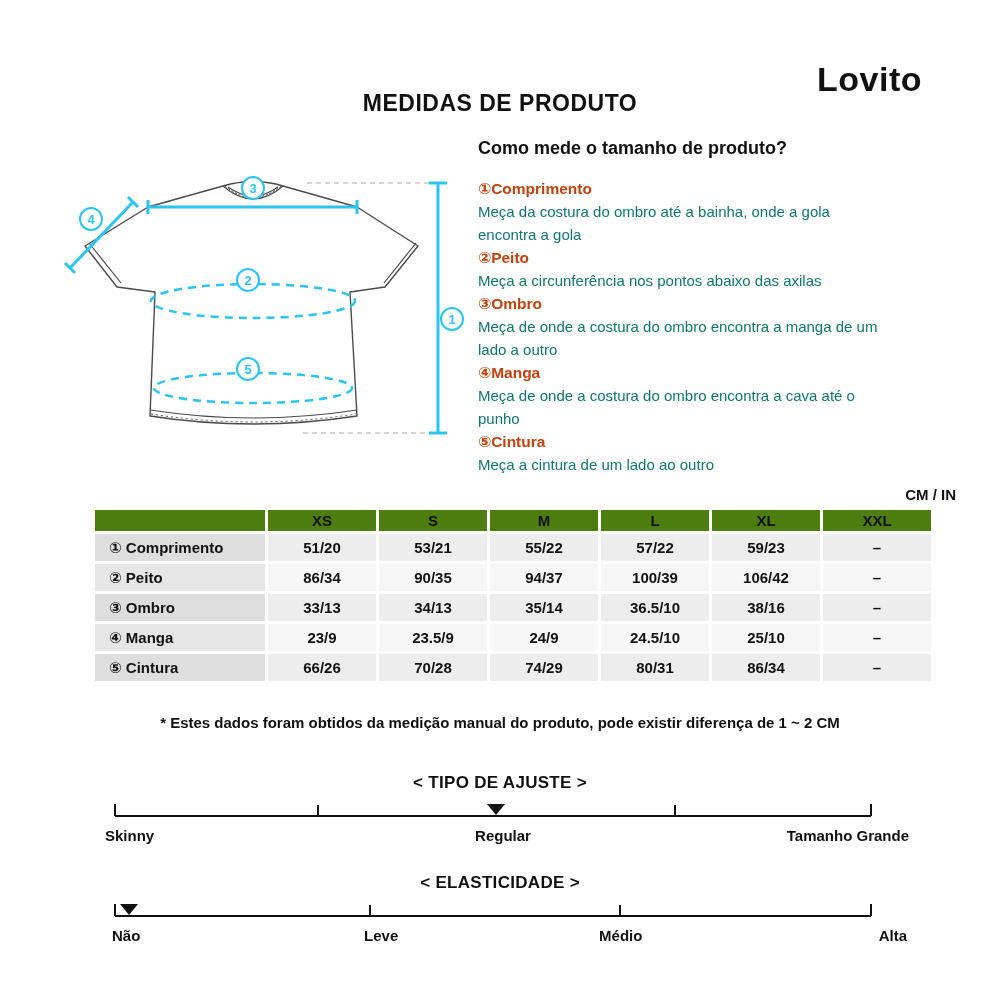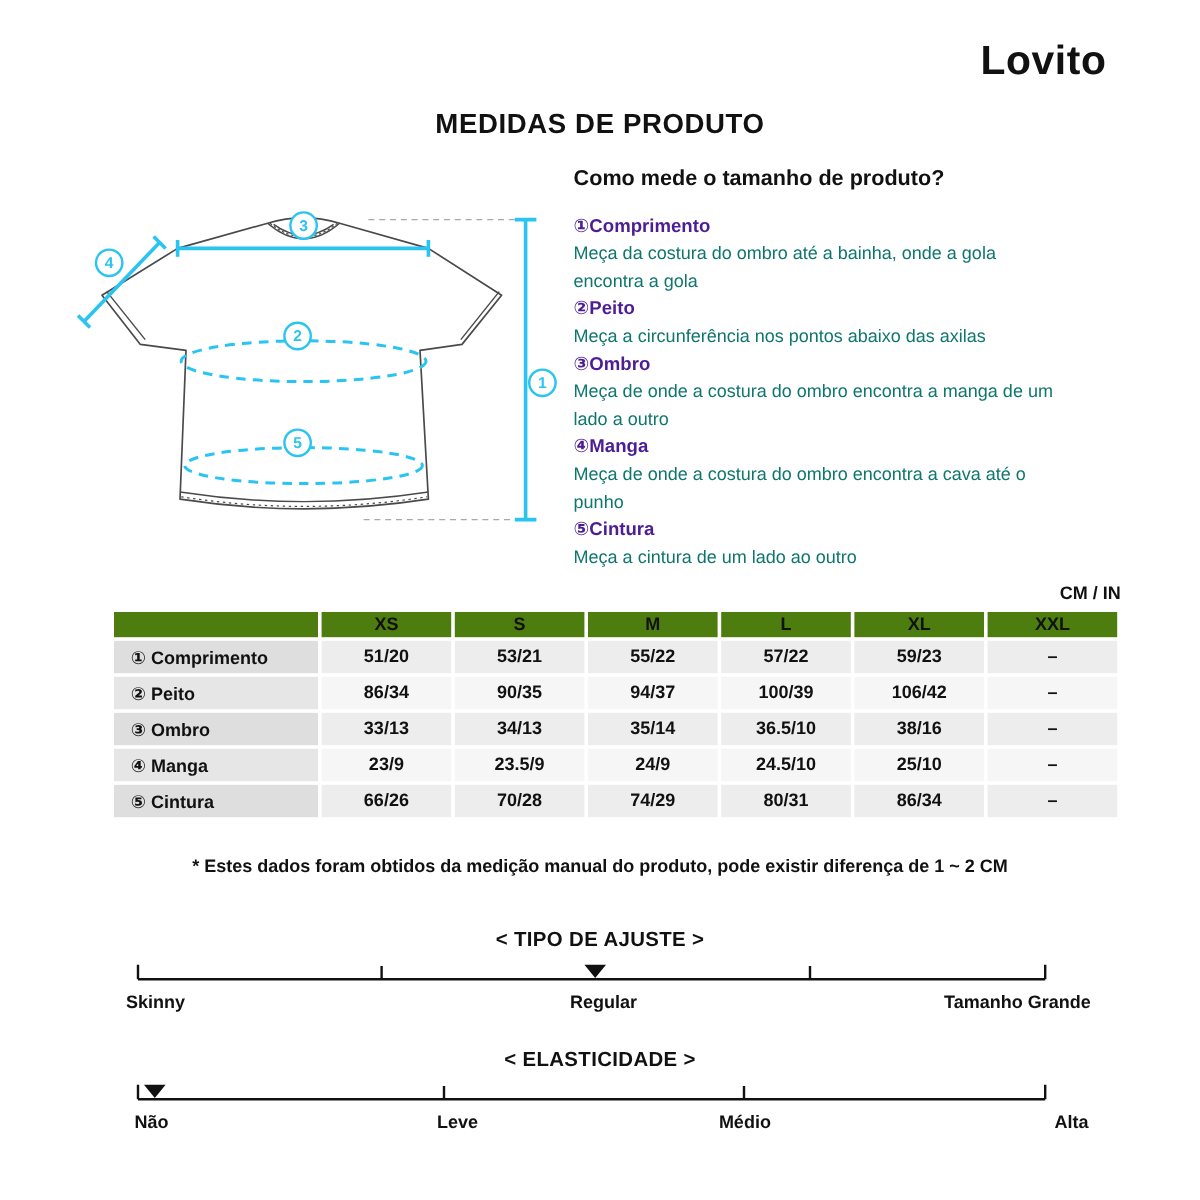--- a/index.html
+++ b/index.html
@@ -8,33 +8,33 @@
     font-family:"Liberation Sans","DejaVu Sans",sans-serif;
     color:#111; overflow:hidden;
   }
   
   .header { position:relative; height:112px; }
   .page-title {
     margin:0; padding-top:90px; text-align:center;
     font-size:23px; font-weight:800; letter-spacing:.5px;
   }
   .brand {
-    position:absolute; top:32px; right:78px;
+    position:absolute; top:60px; right:78px;
     font-size:34px; font-weight:bold; letter-spacing:.5px;
   }
   
   .top { display:flex; min-height:372px; }
   .diagram { position:relative; width:478px; flex:0 0 478px; }
   .diagram svg { position:absolute; left:55px; top:52px; }
   .guide { width:412px; padding-top:26px; }
   .guide h2 { margin:0 0 18px; font-size:18px; font-weight:800; }
-  .g-label { font-size:15.5px; font-weight:bold; line-height:23px; color:#4c1d95; }
+  .g-label { font-size:15.5px; font-weight:bold; line-height:23px; color:#c2410c; }
   .g-desc  { font-size:15px; color:#0f766e; line-height:23px; }
   
-  .unit { text-align:right; padding-right:66px; margin-top:2px;
+  .unit { text-align:right; padding-right:44px; margin-top:2px;
           font-size:15px; font-weight:bold; }
   table { border-collapse:separate; border-spacing:3px; margin:4px 0 0 92px; }
   th,td { font-weight:bold; font-size:15px; text-align:center; padding:0; }
   th { background:#4d7c0f; width:108px; height:21px; }
   th.lbl { width:170px; }
   td { height:27px; }
   td.lbl { text-align:left; padding-left:14px; }
   tbody tr:nth-child(odd) td { background:#ededed; }
   tbody tr:nth-child(odd) td.lbl { background:#dedede; }
   tbody tr:nth-child(even) td { background:#f6f6f6; }

